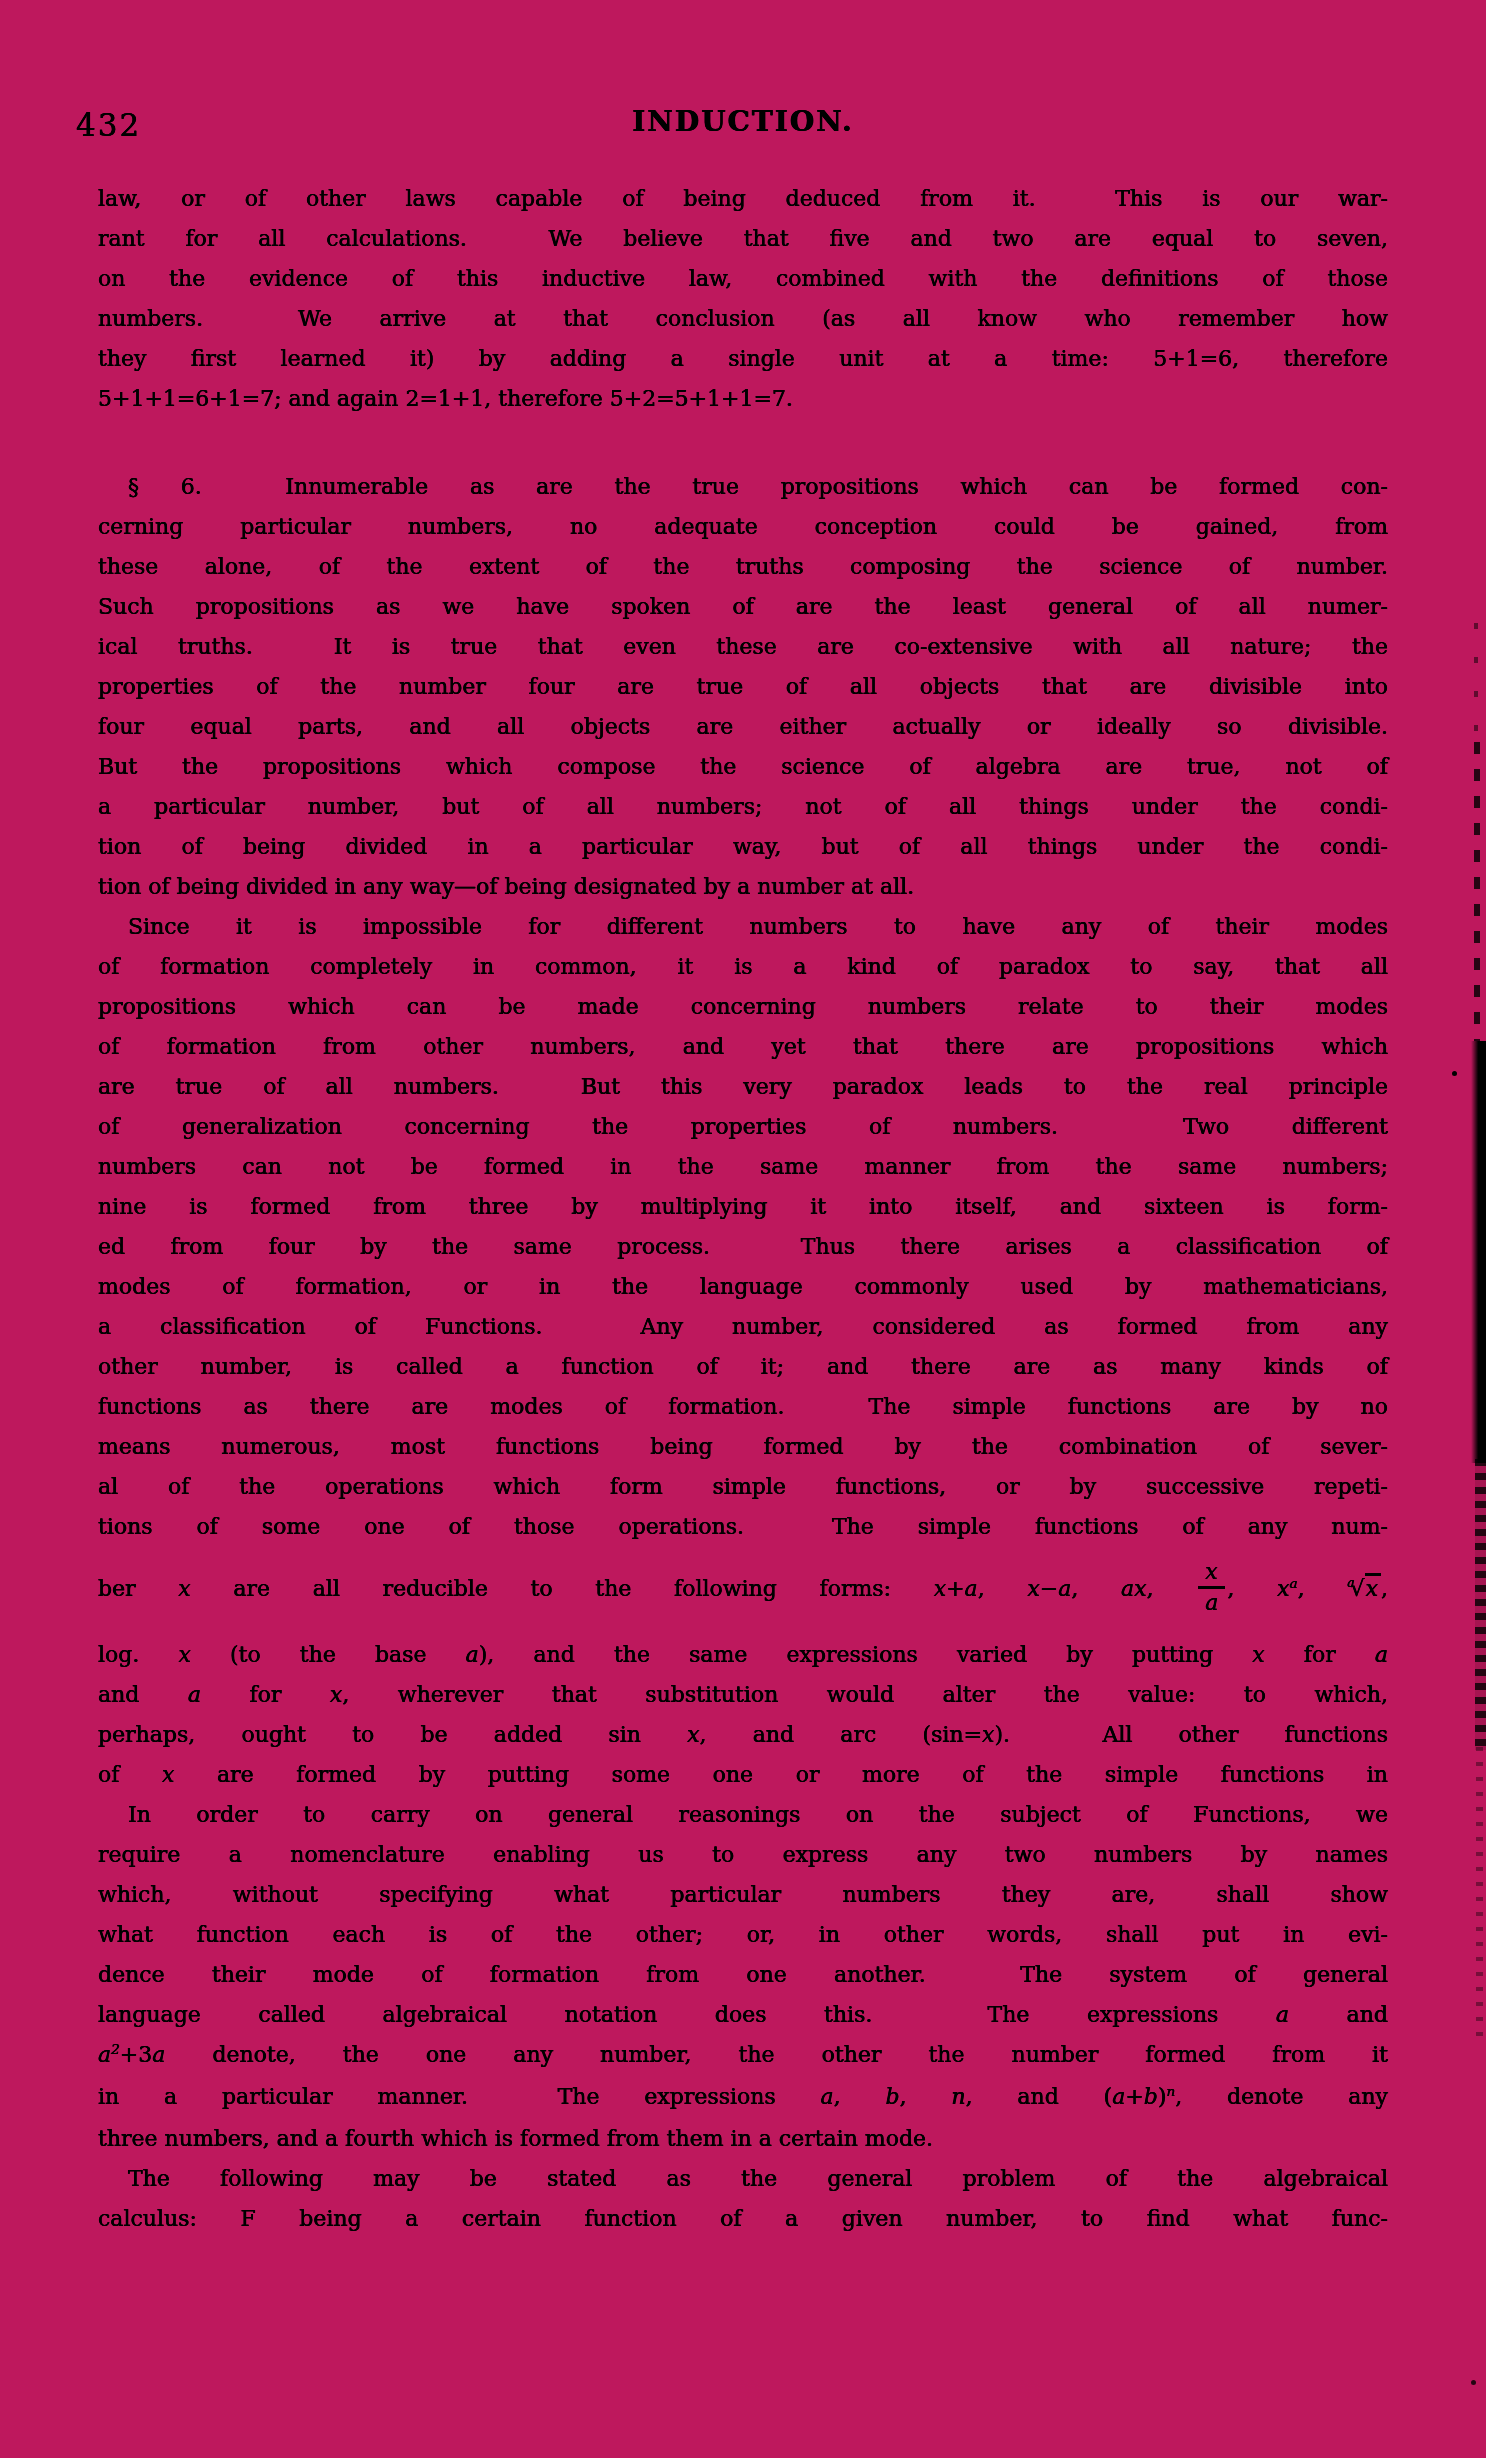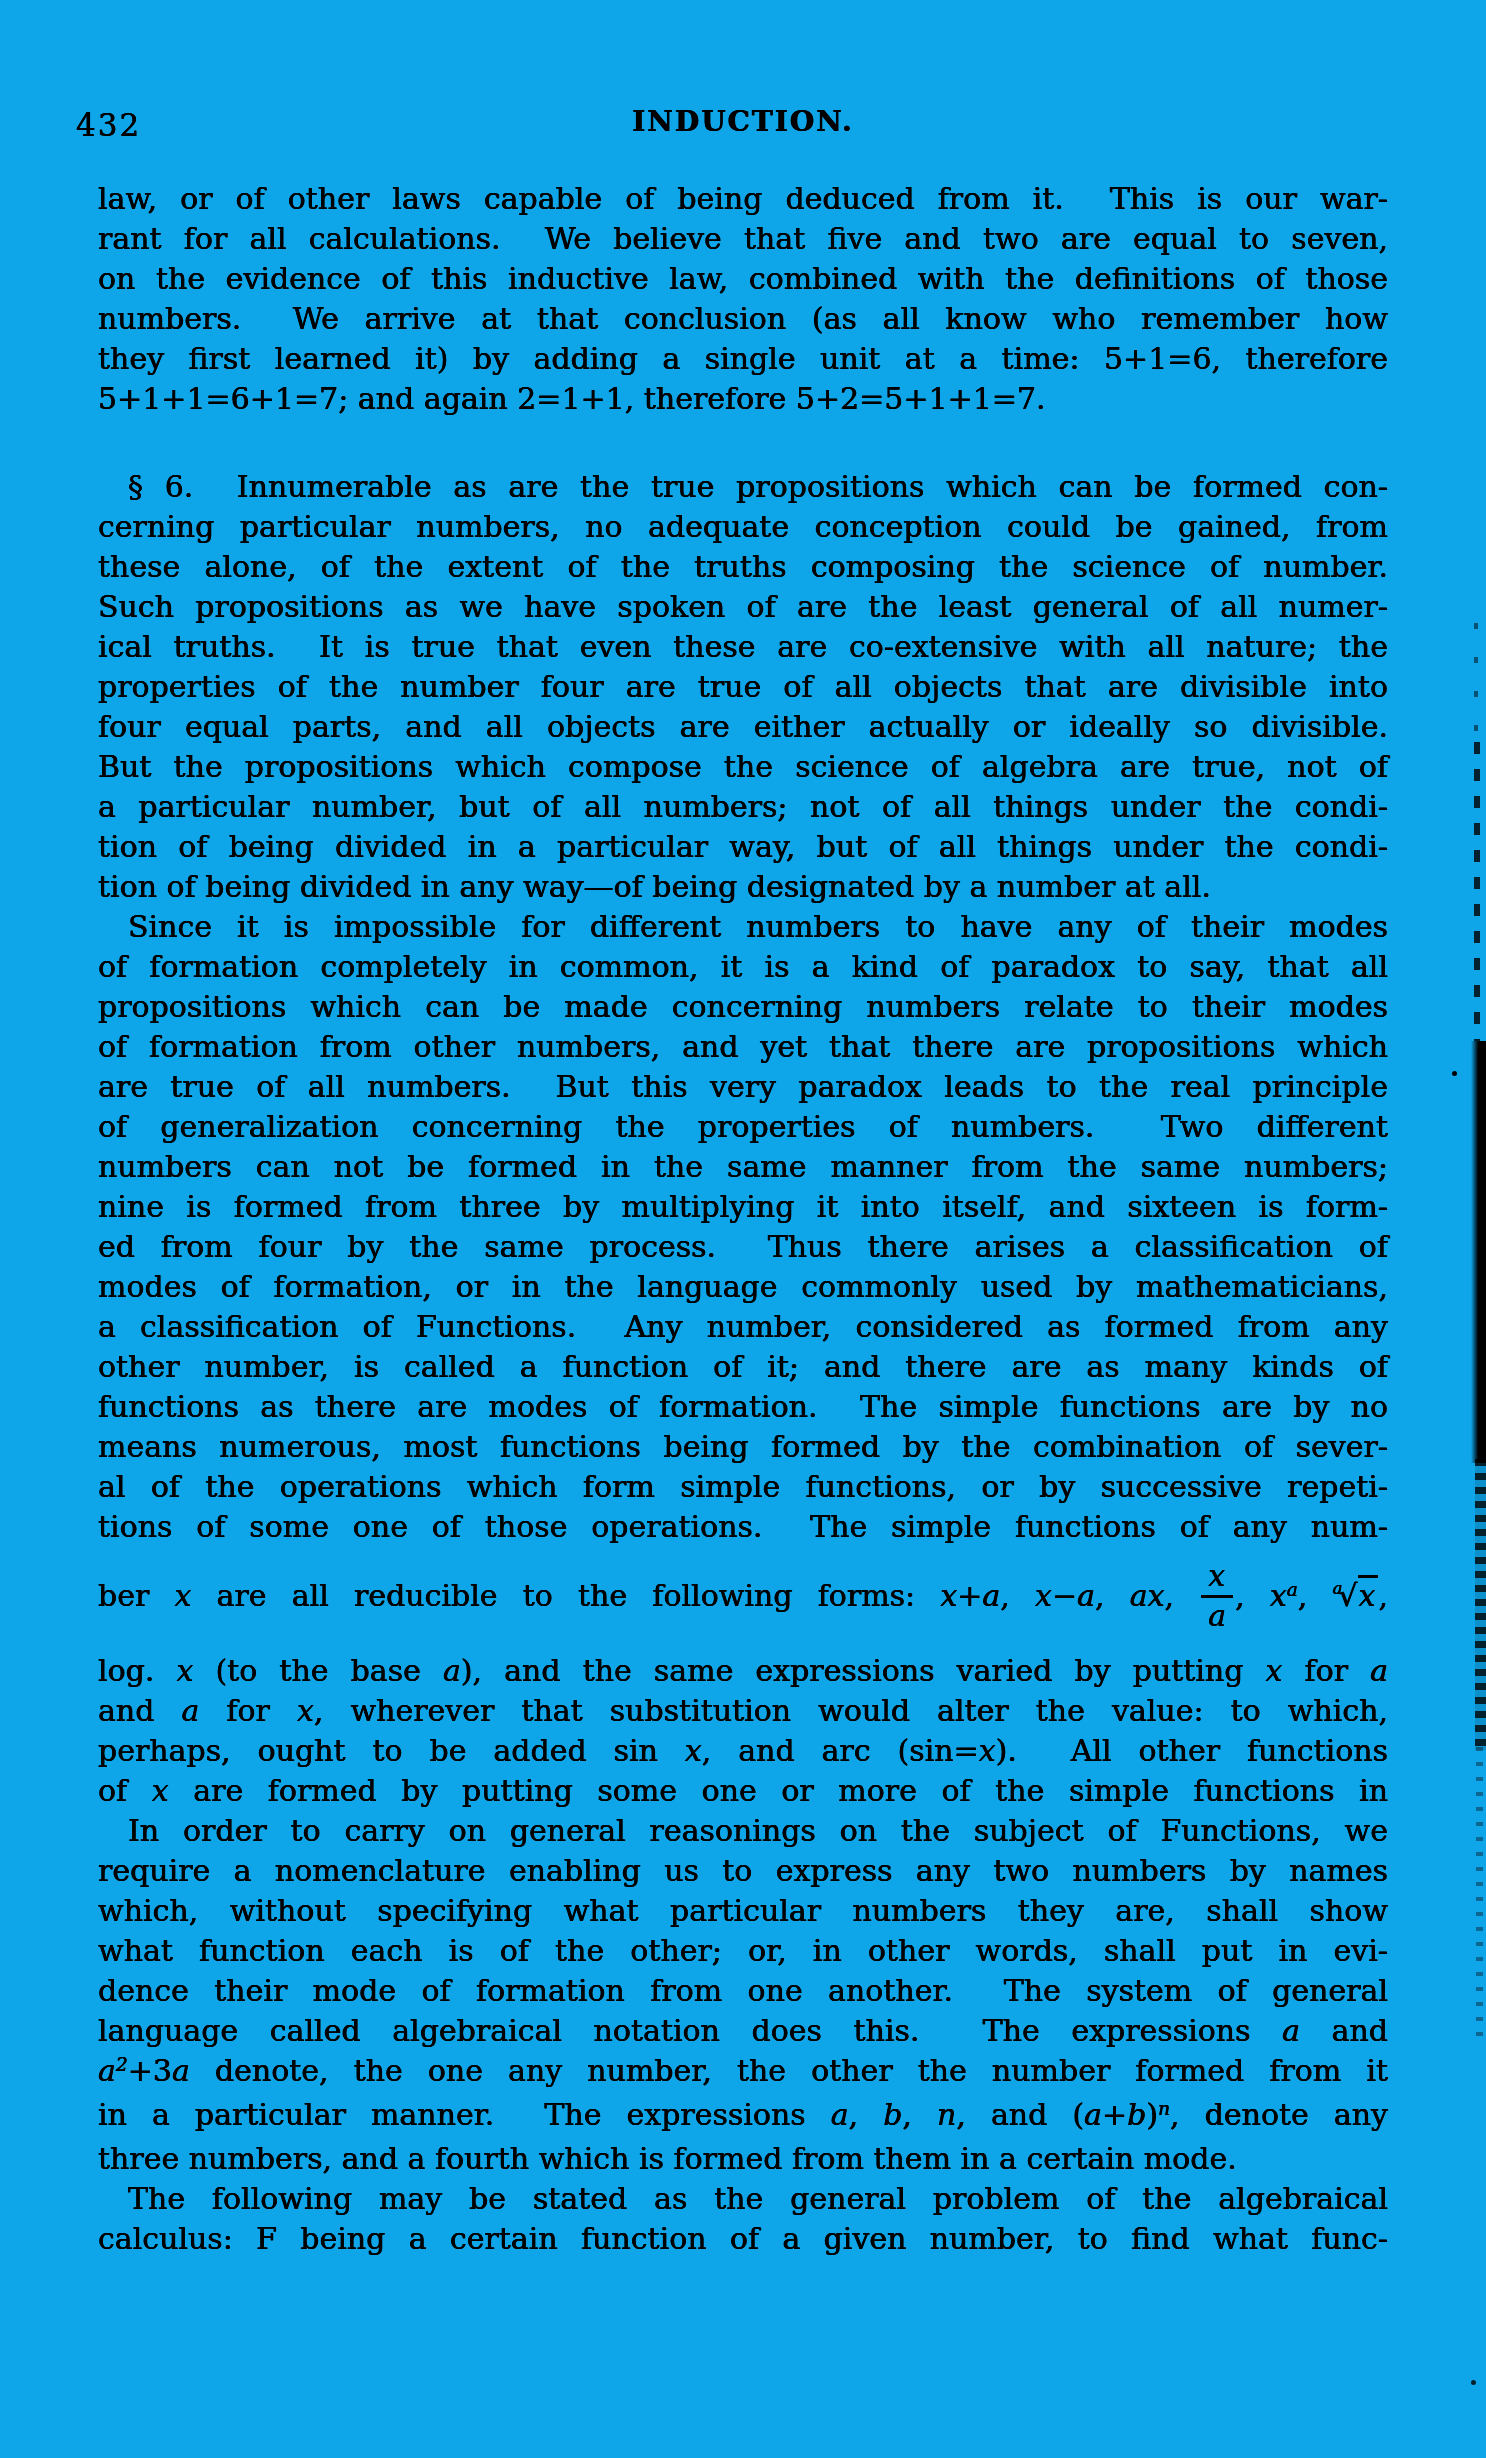--- a/index.html
+++ b/index.html
@@ -1,35 +1,35 @@
 <!DOCTYPE html>
 <html><head>
 <meta charset="utf-8">
 <style>
   html,body{margin:0;padding:0;background:#ffffff;}
   .page{
     position:relative;
     width:1487px;height:2459px;
-    background:#0ea5e9;
+    background:#be185d;
     color:#000;
     font-family:"DejaVu Serif", serif;
     overflow:hidden;
     text-shadow:0.3px 0 0 currentColor, -0.3px 0 0 currentColor;
   }
   
   .header{position:absolute;left:98px;width:1290px;top:105px;height:40px;}
   .page-num{position:absolute;left:-22px;top:2px;font-size:31px;letter-spacing:2px;}
   .running-title{
     position:absolute;left:0;right:0;top:0;
     text-align:center;font-size:28px;font-weight:bold;letter-spacing:2px;
   }
   
   .text-block{
     position:absolute;left:98px;width:1290px;top:179px;
-    font-size:30px;line-height:40px;
+    font-size:22px;line-height:40px;
   }
   .line{text-align:justify;text-align-last:justify;}
   .line.natural{text-align-last:left;}
   .paragraph.indent .line:first-child{text-indent:30px;}
   .paragraph.space-before{margin-top:48px;}
   .it{font-style:italic;}
   .sup{font-size:0.62em;position:relative;top:-0.55em;}
   .line.math{padding:16px 0 18px;}
   
   .frac{

